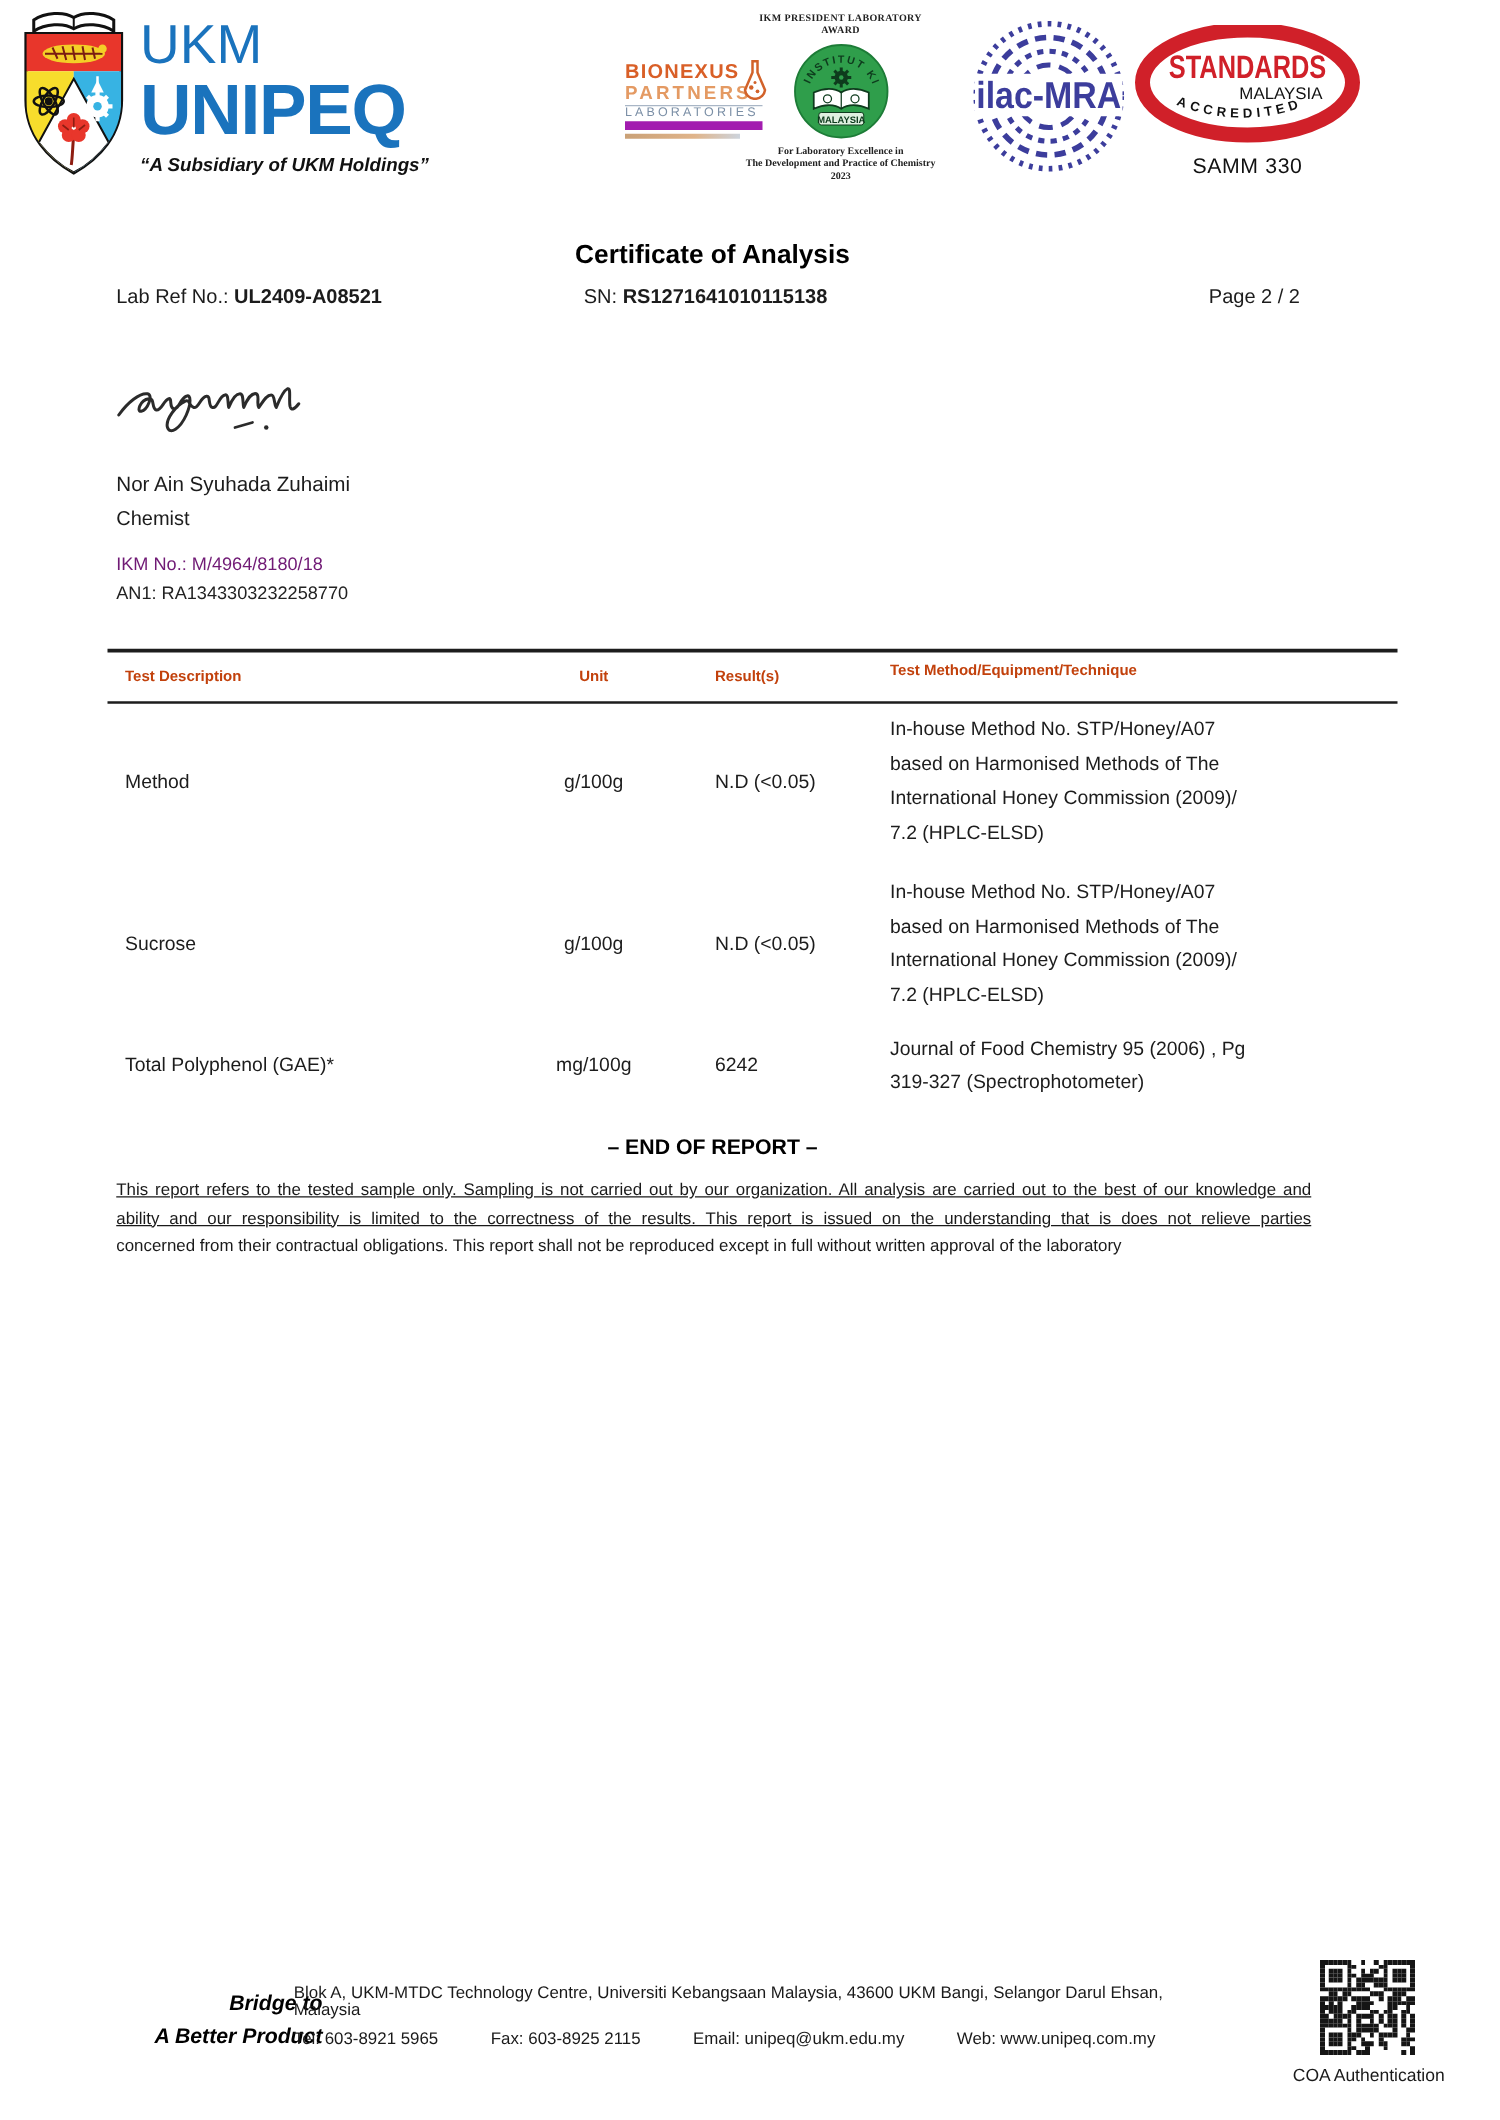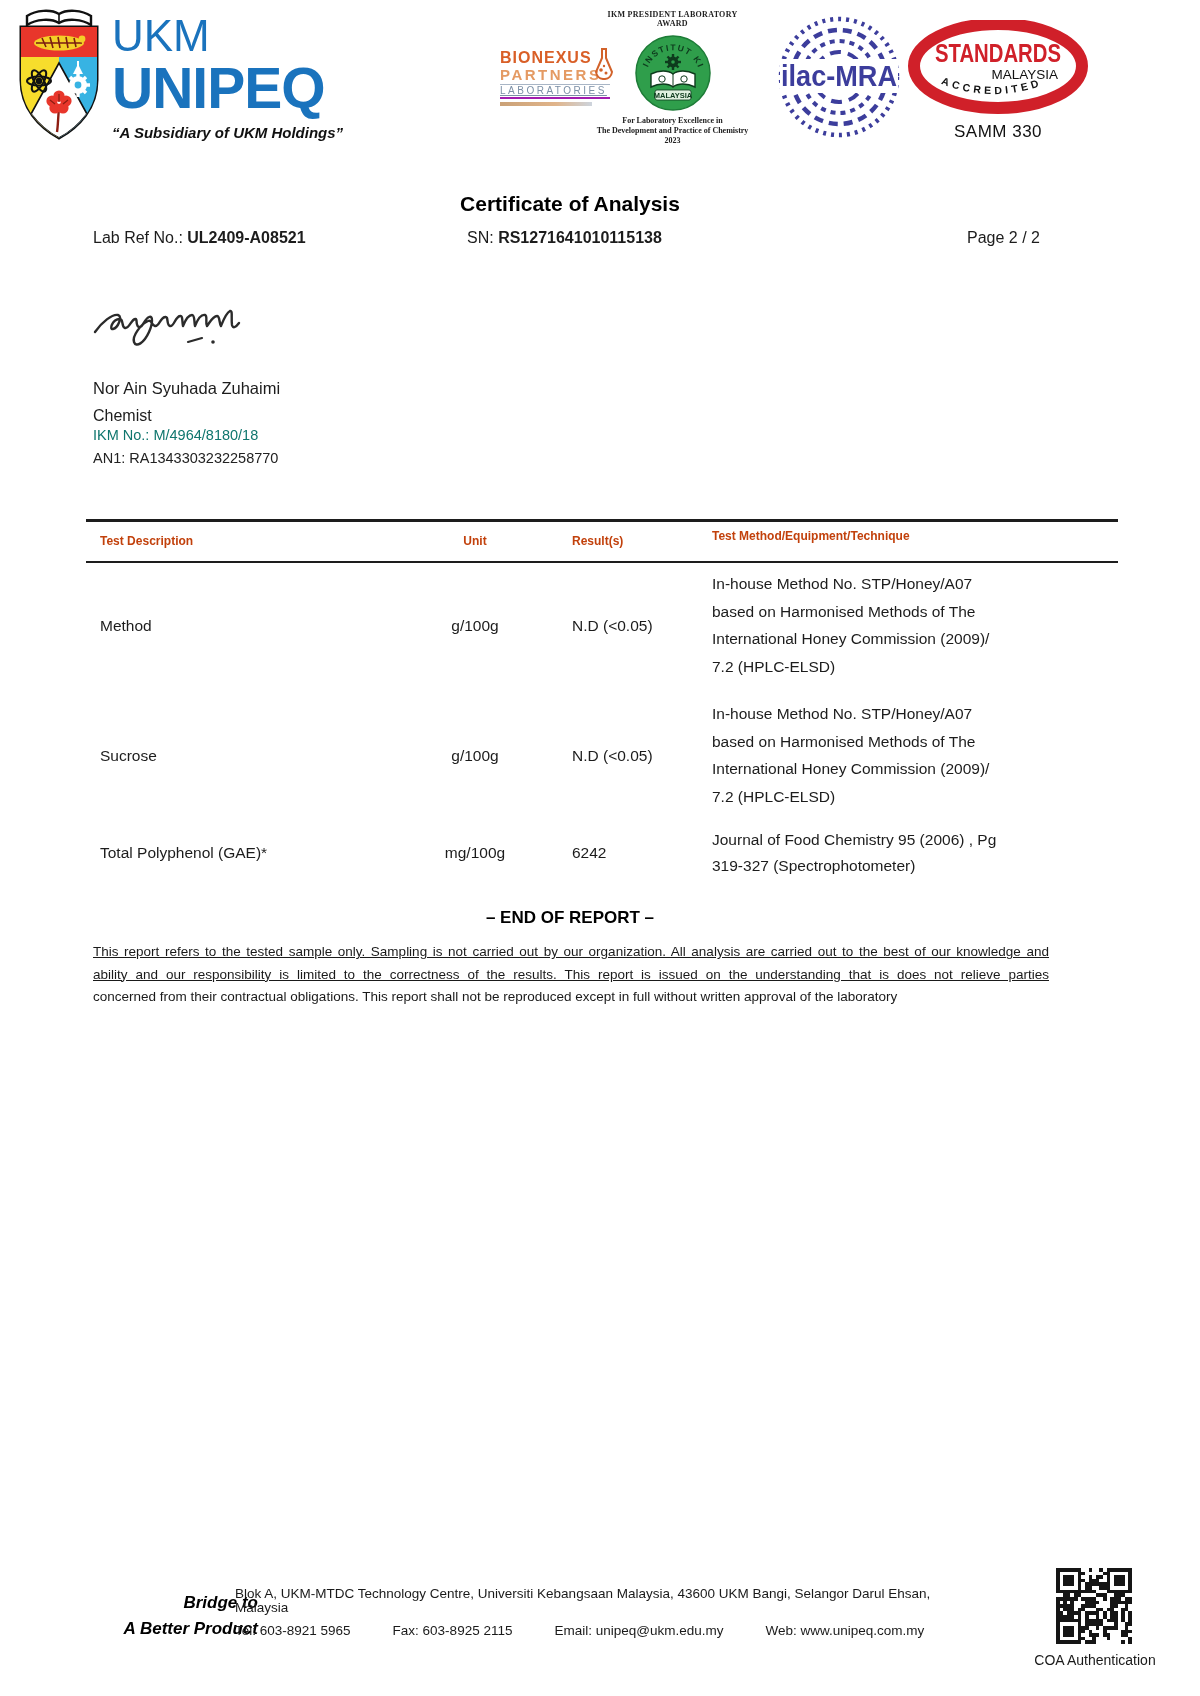--- a/index.html
+++ b/index.html
@@ -12,21 +12,21 @@
 
   
   #ukm-wordmark{left:112px;top:14px;line-height:1;}
   #ukm-wordmark .l1{font-size:44px;font-weight:normal;color:#1a73bd;letter-spacing:0px;}
   #ukm-wordmark .l2{font-size:57px;font-weight:bold;color:#1a73bd;letter-spacing:-1px;margin-top:2px;}
   #ukm-wordmark .tagline{font-size:15px;font-weight:bold;font-style:italic;color:#111;margin-top:8px;}
 
   #bionexus{left:500px;top:50px;width:110px;line-height:1;}
   #bionexus .b1{font-size:16px;font-weight:bold;color:#d95f27;letter-spacing:1px;}
   #bionexus .b2{font-size:15px;font-weight:bold;color:#e49a63;letter-spacing:2.5px;margin-top:1px;}
-  #bionexus .b3{font-size:10px;color:#7b8fa6;letter-spacing:2.5px;border-top:1px solid #a9b6c6;border-bottom:2px solid #a21caf;padding:1px 0;margin-top:2px;text-decoration:underline;}
+  #bionexus .b3{font-size:10px;color:#7b8fa6;letter-spacing:2.5px;border-top:1px solid #a9b6c6;border-bottom:7px solid #a21caf;padding:1px 0;margin-top:2px;}
   #bionexus .b4{height:4px;width:92px;margin-top:3px;background:linear-gradient(90deg,#caa177,#e0b48a 60%,#cdd4dd);}
   #bionexus svg{position:absolute;right:-6px;top:-4px;}
 
   #ikm-award{left:595px;top:10px;width:155px;text-align:center;font-family:"Liberation Serif",serif;}
   #ikm-award .aw-title{font-size:8px;font-weight:bold;letter-spacing:.3px;color:#222;}
   #ikm-award .badge{margin:6px auto 4px auto;width:78px;height:78px;}
   #ikm-award .aw-cap{font-size:8px;font-weight:bold;color:#222;line-height:10px;}
 
   #ilac-logo{left:776px;top:14px;}
   #standards-logo{left:906px;top:20px;width:184px;text-align:center;}
@@ -38,21 +38,21 @@
   #lab-ref{position:absolute;left:93px;top:0;}
   #sn{position:absolute;left:467px;top:0;}
   #page-num{position:absolute;left:880px;width:160px;top:0;text-align:right;}
   .bold{font-weight:bold;}
 
   
   #signature{left:92px;top:292px;}
   #signer{left:93px;top:380px;line-height:1;}
   #signer .s-name{font-size:16.5px;}
   #signer .s-role{font-size:16px;margin-top:11px;}
-  #signer .s-ikm{font-size:14.5px;color:#0f766e;margin-top:4px;}
+  #signer .s-ikm{font-size:14.5px;color:#701a75;margin-top:21px;}
   #signer .s-an1{font-size:14.5px;color:#222;margin-top:9px;}
   .t-rule1{position:absolute;left:86px;top:519px;width:1032px;height:3px;background:#1d1d1d;}
   .t-rule2{position:absolute;left:86px;top:561px;width:1032px;height:2px;background:#1d1d1d;}
   .trow{display:grid;grid-template-columns:314px 150px 162px 1fr;align-items:center;position:absolute;left:86px;width:1032px;}
   .c-name{padding-left:14px;font-size:15.5px;}
   .c-unit{text-align:center;font-size:15.5px;}
   .c-result{padding-left:22px;font-size:15.5px;}
   .c-method{padding-right:64px;font-size:15.5px;line-height:27.5px;align-self:start;}
   #thead{top:523px;height:36px;font-weight:bold;}
   #thead > div{font-size:12px;color:#c2410c;}

